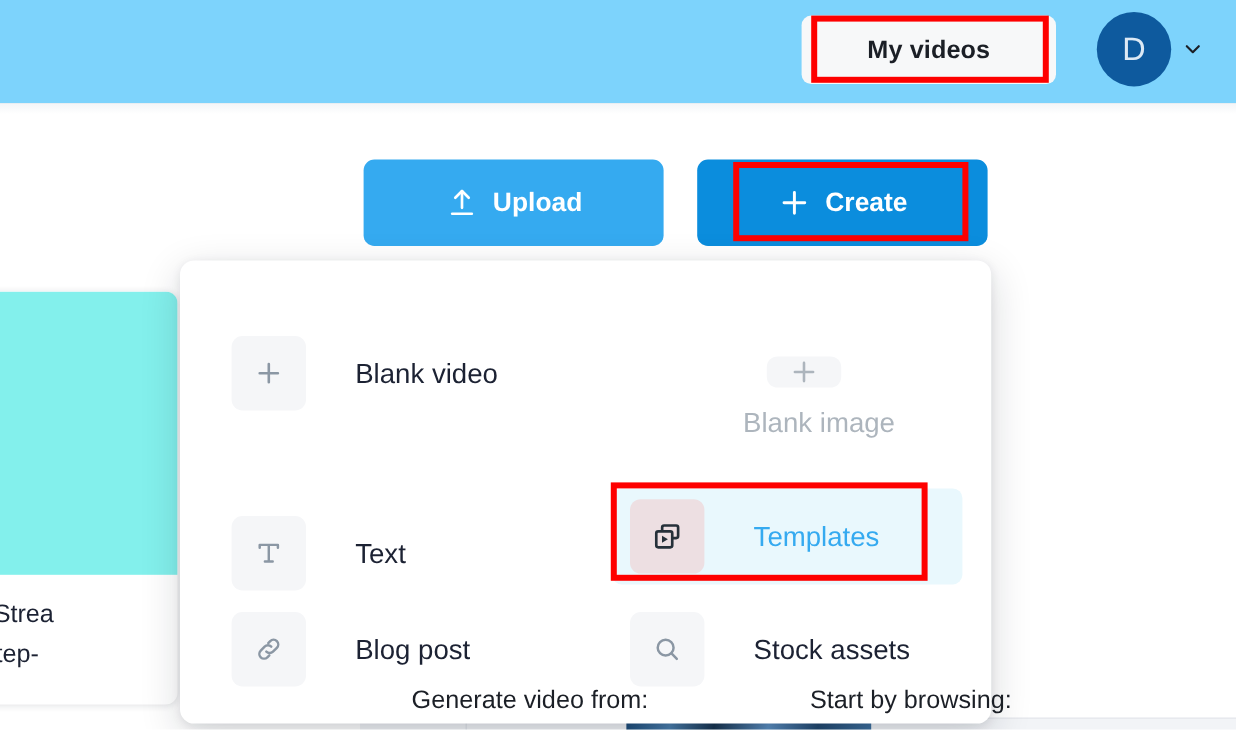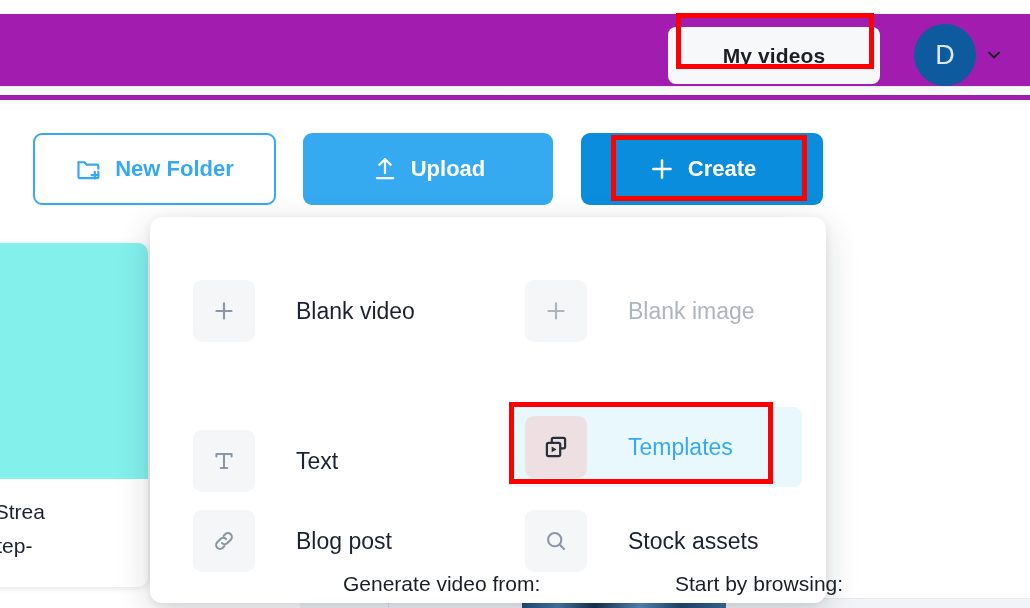--- a/index.html
+++ b/index.html
@@ -12,24 +12,24 @@
     overflow: hidden;
     background: #ffffff;
     font-family: "Liberation Sans", sans-serif;
     -webkit-font-smoothing: antialiased;
     position: relative;
   }
 
   
   #app-header {
     position: absolute;
-    left: 0; top: 14px;
+    left: 0; top: 0;
     width: 1030px;
     height: 86px;
-    background: #a21caf;
+    background: #7dd3fc;
     box-sizing: border-box;
   }
   #header-divider {
     position: absolute;
     left: 0; top: 86px;
     width: 1030px;
     height: 1px;
     background: #e9ecef;
   }
   #header-band {
@@ -243,21 +243,21 @@
   .menu-heading {
     position: absolute;
     font-size: 21px;
     font-weight: normal;
     color: #1b1f26;
     white-space: nowrap;
     user-select: none;
   }
 
   #mi-blank-video  { left: 43px;  top: 62px;  width: 300px; }
-  #mi-blank-image  { left: 375px; top: 62px;  width: 290px; }
+  #mi-blank-image  { left: 375px; top: 80px;  width: 290px; flex-direction: column; }
   #head-generate   { left: 193px; top: 355px; }
   #head-browse     { left: 525px; top: 355px; }
   #mi-text         { left: 43px;  top: 212px; width: 300px; }
   #mi-blog         { left: 43px;  top: 292px; width: 300px; }
   #mi-templates    { left: 360px; top: 190px; width: 292px; height: 80px;
                      background: #e9f8fd; padding-left: 15px; }
   #mi-stock        { left: 375px; top: 292px; width: 290px; }
   #mi-templates .mi-icon { background: #eddfe2; }
   #mi-templates .mi-label { margin-left: 25px; }
 
@@ -299,30 +299,20 @@
 </div>
 
 <div id="bg-strip">
   <div id="bg-strip-l1"></div>
   <div id="bg-strip-l2"></div>
   <div id="bg-strip-img"></div>
 </div>
 
 <div id="toolbar">
 
-  <div class="tbtn" id="btn-new-folder">
-    <span style="display:flex">
-      <svg width="28" height="28" viewBox="0 0 24 24" fill="none">
-        <path d="M3 6.2h5.2l1.6 2.1H19a1 1 0 0 1 1 1v2.4" stroke="#35aaf0" stroke-width="1.9" stroke-linecap="round" stroke-linejoin="round"></path>
-        <path d="M20 14.5v4.3a1 1 0 0 1-1 1H4a1 1 0 0 1-1-1V6.2" stroke="#35aaf0" stroke-width="1.9" stroke-linecap="round" stroke-linejoin="round"></path>
-        <path d="M14.2 17.3h5.6M17 14.5v5.6" stroke="#35aaf0" stroke-width="1.9" stroke-linecap="round"></path>
-      </svg>
-    </span>
-    <span>New Folder</span>
-  </div>
 
   <div class="tbtn" id="btn-upload">
     <span style="display:flex">
       <svg width="28" height="28" viewBox="0 0 24 24" fill="none">
         <path d="M12 3.6v12" stroke="#ffffff" stroke-width="1.9" stroke-linecap="round"></path>
         <path d="M7.2 8.4 12 3.6l4.8 4.8" stroke="#ffffff" stroke-width="1.9" stroke-linecap="round" stroke-linejoin="round"></path>
         <path d="M5 19.8h14" stroke="#ffffff" stroke-width="1.9" stroke-linecap="round"></path>
       </svg>
     </span>
     <span>Upload</span>

